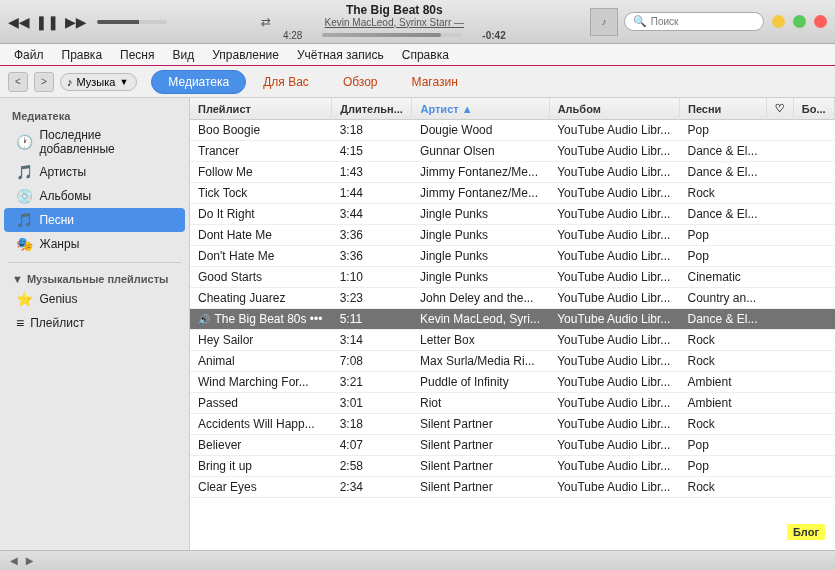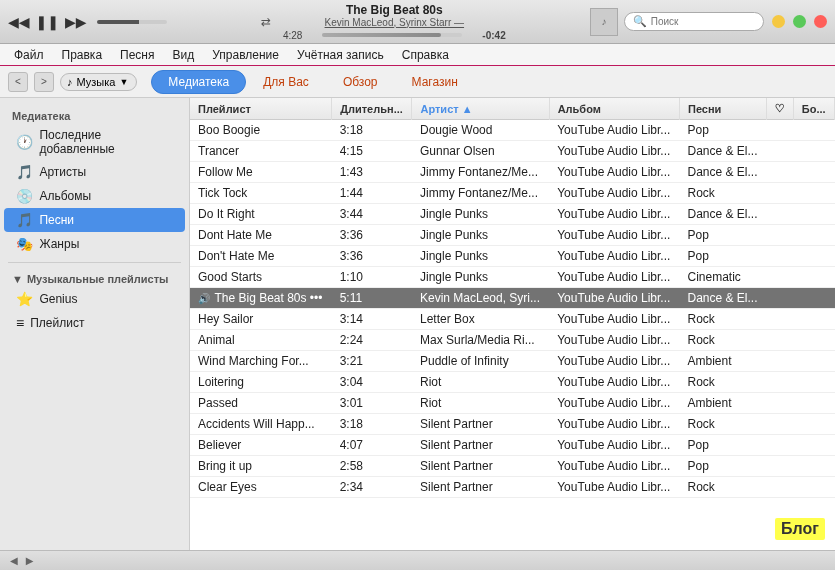--- a/index.html
+++ b/index.html
@@ -333,21 +333,21 @@
       color: #666;
     }
 
     
     #watermark {
       position: fixed;
       bottom: 30px;
       right: 10px;
       background: rgba(255,255,0,0.7);
       color: #333;
-      font-size: 16px;
+      font-size: 11px;
       padding: 2px 6px;
       font-weight: bold;
       border-radius: 2px;
       z-index: 100;
     }
   </style>
 </head>
 <body>
 
 <div id="title-bar">
@@ -532,62 +532,62 @@
             </tr>
             <tr>
               <td>Good Starts</td>
               <td>1:10</td>
               <td>Jingle Punks</td>
               <td>YouTube Audio Libr...</td>
               <td>Cinematic</td>
               <td></td>
               <td></td>
             </tr>
+            <tr>
+              <td>Cheating Juarez</td>
+              <td>3:23</td>
+              <td>John Deley and the...</td>
+              <td>YouTube Audio Libr...</td>
+              <td>Country an...</td>
+              <td></td>
+              <td></td>
+            </tr>
             <tr class="playing">
               <td><span class="playing-icon">🔊</span>The Big Beat 80s •••</td>
               <td>5:11</td>
               <td>Kevin MacLeod, Syri...</td>
               <td>YouTube Audio Libr...</td>
               <td>Dance &amp; El...</td>
               <td></td>
               <td></td>
             </tr>
             <tr>
               <td>Hey Sailor</td>
               <td>3:14</td>
               <td>Letter Box</td>
               <td>YouTube Audio Libr...</td>
               <td>Rock</td>
               <td></td>
               <td></td>
             </tr>
             <tr>
               <td>Animal</td>
-              <td>2:24</td>
+              <td>7:08</td>
               <td>Max Surla/Media Ri...</td>
               <td>YouTube Audio Libr...</td>
               <td>Rock</td>
               <td></td>
               <td></td>
             </tr>
             <tr>
               <td>Wind Marching For...</td>
               <td>3:21</td>
               <td>Puddle of Infinity</td>
               <td>YouTube Audio Libr...</td>
               <td>Ambient</td>
-              <td></td>
-              <td></td>
-            </tr>
-            <tr>
-              <td>Loitering</td>
-              <td>3:04</td>
-              <td>Riot</td>
-              <td>YouTube Audio Libr...</td>
-              <td>Rock</td>
               <td></td>
               <td></td>
             </tr>
             <tr>
               <td>Passed</td>
               <td>3:01</td>
               <td>Riot</td>
               <td>YouTube Audio Libr...</td>
               <td>Ambient</td>
               <td></td>

